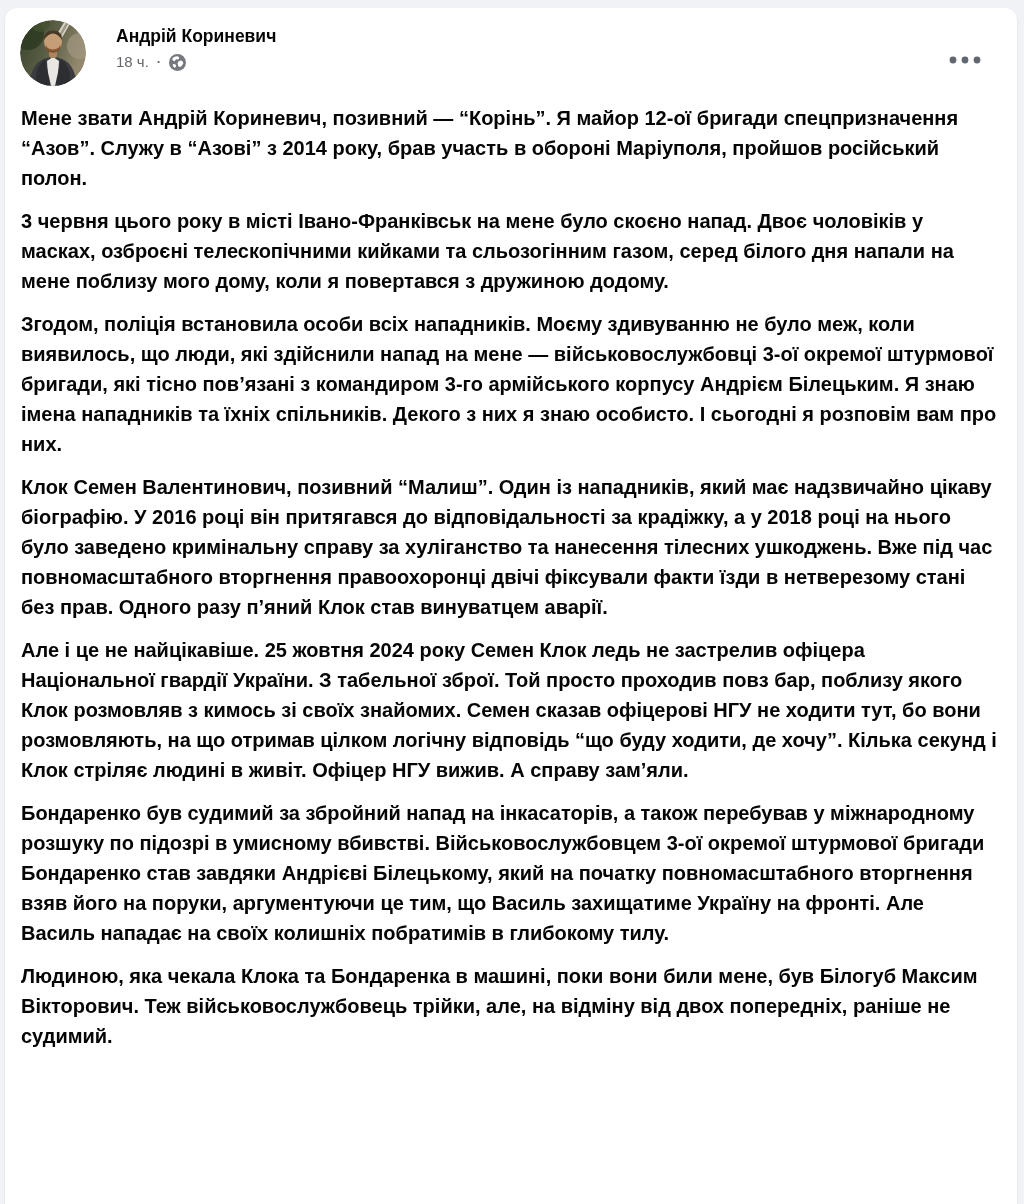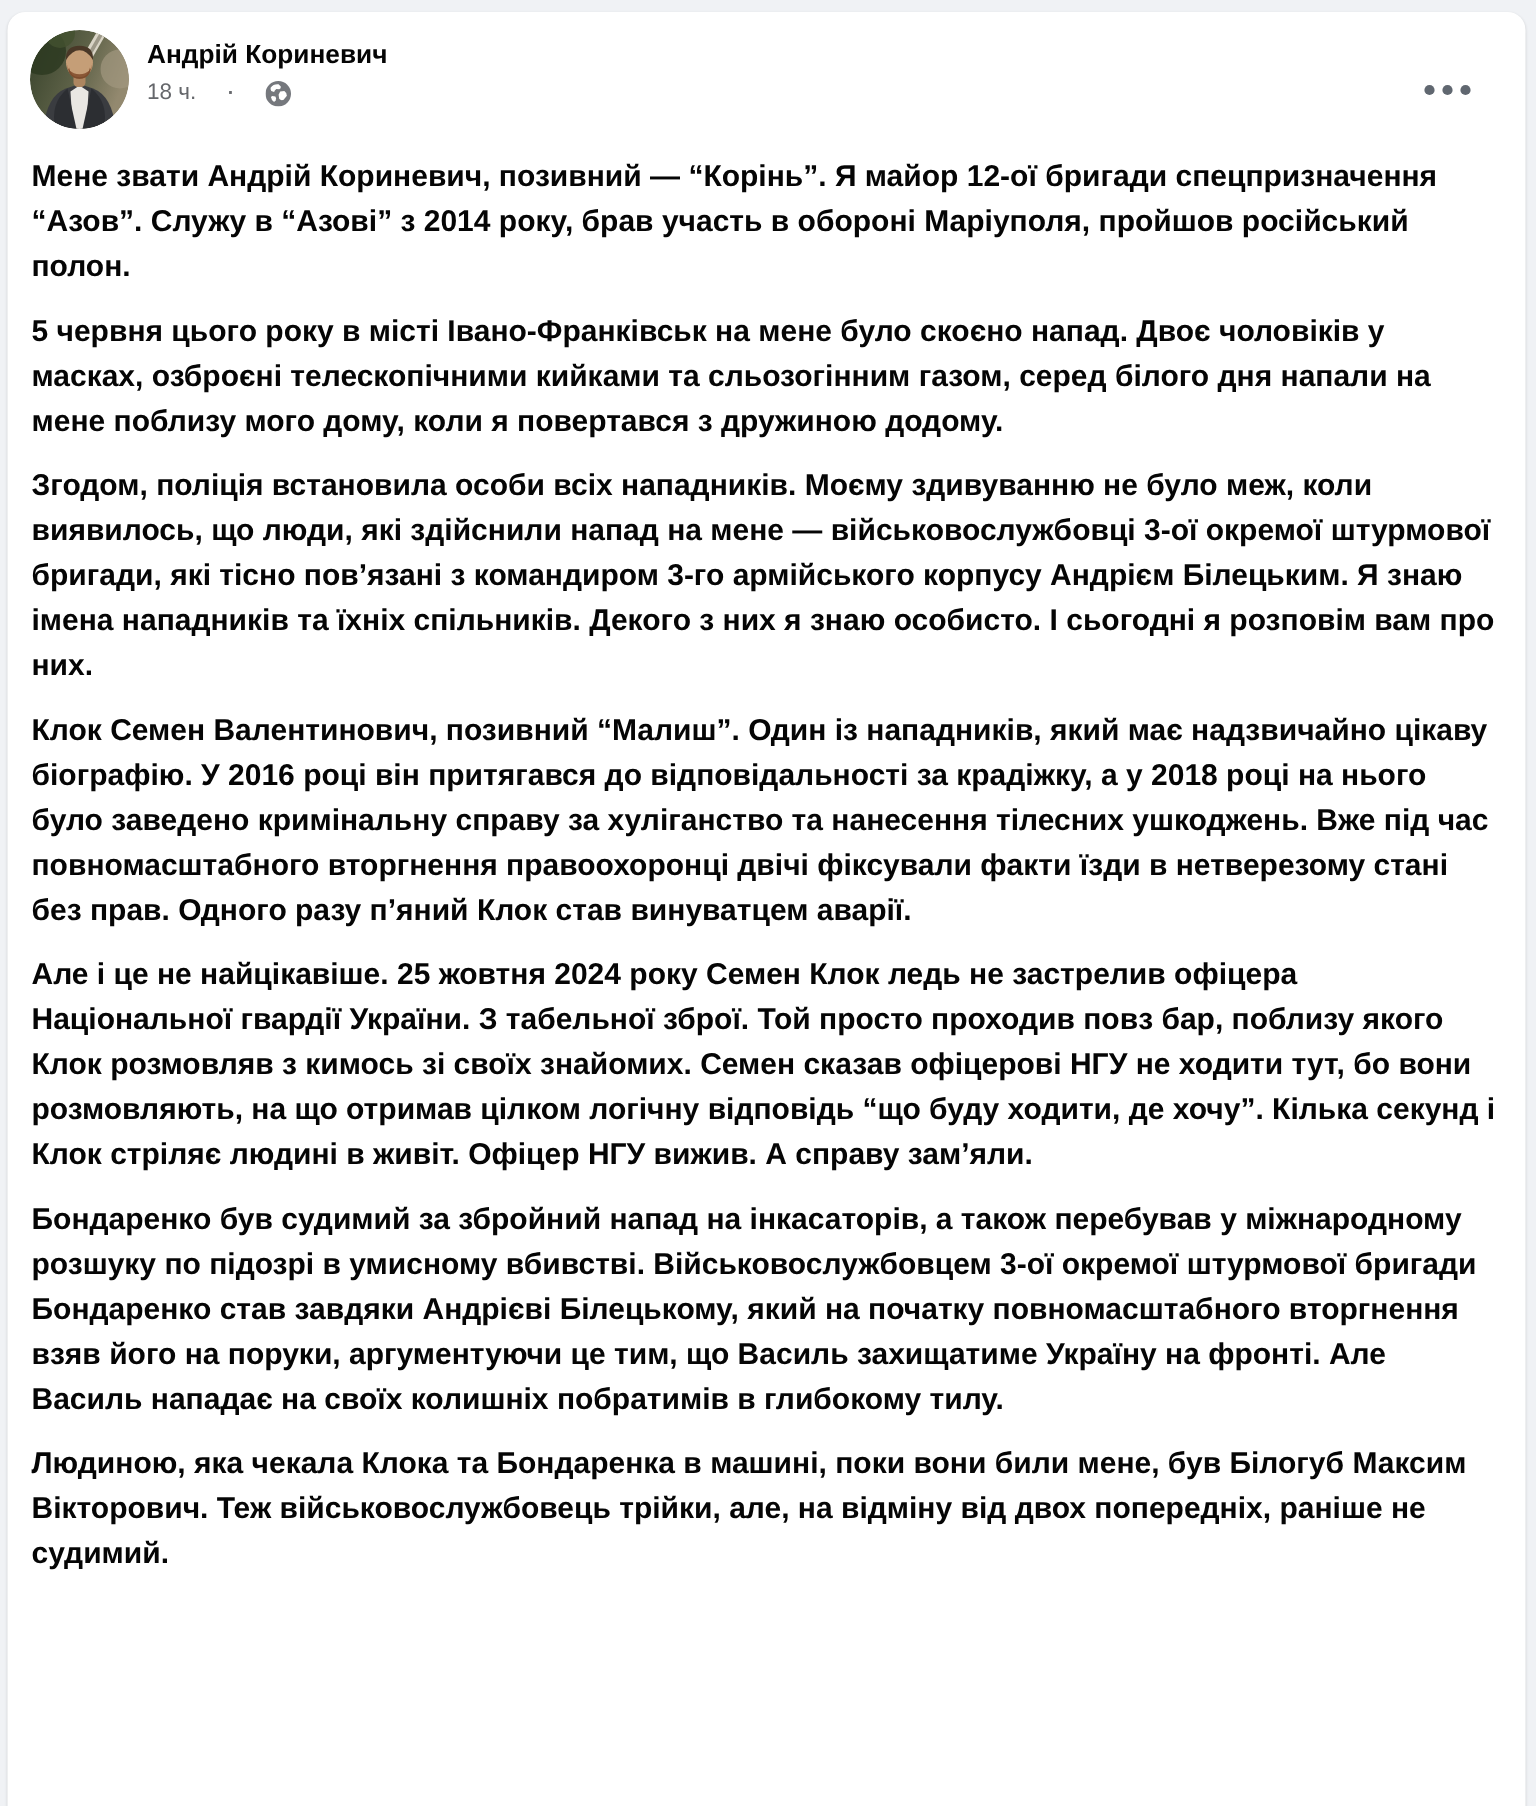--- a/index.html
+++ b/index.html
@@ -28,32 +28,32 @@
     position: relative;
   }
   .avatar {
     width: 66px; height: 66px;
     border-radius: 50%;
     overflow: hidden;
     flex: 0 0 66px;
     cursor: pointer;
   }
   .avatar svg { display: block; width: 66px; height: 66px; }
-  .hmeta { margin-left: 12px; padding-top: 5px; }
+  .hmeta { margin-left: 30px; padding-top: 5px; }
   .author {
     font-size: 17.5px;
     font-weight: 700;
     color: #050505;
     line-height: 22px;
     cursor: pointer;
   }
   .meta-row {
     display: flex;
     align-items: center;
-    gap: 21px;
+    gap: 8px;
     margin-top: 5px;
     font-size: 15px;
     color: #65676b;
     line-height: 20px;
   }
   .meta-sep { font-weight: 700; font-size: 13px; }
   .globe svg { display: block; width: 17px; height: 17px; }
   .menu-btn {
     position: absolute;
     top: 36px;
@@ -138,21 +138,21 @@
         <svg width="34" height="10" viewBox="0 0 34 10">
           <circle cx="5" cy="5" r="3.4" fill="#606770"></circle>
           <circle cx="17" cy="5" r="3.4" fill="#606770"></circle>
           <circle cx="29" cy="5" r="3.4" fill="#606770"></circle>
         </svg>
       </button>
     </header>
 
     <div class="post-body">
       <p>Мене звати Андрій Кориневич, позивний — “Корінь”. Я майор 12-ої бригади спецпризначення “Азов”. Служу в “Азові” з 2014 року, брав участь в обороні Маріуполя, пройшов російський полон.</p>
-      <p>5 червня цього року в місті Івано-Франківськ на мене було скоєно напад. Двоє чоловіків у масках, озброєні телескопічними кийками та сльозогінним газом, серед білого дня напали на мене поблизу мого дому, коли я повертався з дружиною додому.</p>
+      <p>3 червня цього року в місті Івано-Франківськ на мене було скоєно напад. Двоє чоловіків у масках, озброєні телескопічними кийками та сльозогінним газом, серед білого дня напали на мене поблизу мого дому, коли я повертався з дружиною додому.</p>
       <p>Згодом, поліція встановила особи всіх нападників. Моєму здивуванню не було меж, коли виявилось, що люди, які здійснили напад на мене — військовослужбовці 3-ої окремої штурмової бригади, які тісно пов’язані з командиром 3-го армійського корпусу Андрієм Білецьким. Я знаю імена нападників та їхніх спільників. Декого з них я знаю особисто. І сьогодні я розповім вам про них.</p>
       <p>Клок Семен Валентинович, позивний “Малиш”. Один із нападників, який має надзвичайно цікаву біографію. У 2016 році він притягався до відповідальності за крадіжку, а у 2018 році на нього було заведено кримінальну справу за хуліганство та нанесення тілесних ушкоджень. Вже під час повномасштабного вторгнення правоохоронці двічі фіксували факти їзди в нетверезому стані без прав. Одного разу п’яний Клок став винуватцем аварії.</p>
       <p>Але і це не найцікавіше. 25 жовтня 2024 року Семен Клок ледь не застрелив офіцера Національної гвардії України. З табельної зброї. Той просто проходив повз бар, поблизу якого Клок розмовляв з кимось зі своїх знайомих. Семен сказав офіцерові НГУ не ходити тут, бо вони розмовляють, на що отримав цілком логічну відповідь “що буду ходити, де хочу”. Кілька секунд і Клок стріляє людині в живіт. Офіцер НГУ вижив. А справу зам’яли.</p>
       <p>Бондаренко був судимий за збройний напад на інкасаторів, а також перебував у міжнародному розшуку по підозрі в умисному вбивстві. Військовослужбовцем 3-ої окремої штурмової бригади Бондаренко став завдяки Андрієві Білецькому, який на початку повномасштабного вторгнення взяв його на поруки, аргументуючи це тим, що Василь захищатиме Україну на фронті. Але Василь нападає на своїх колишніх побратимів в глибокому тилу.</p>
       <p>Людиною, яка чекала Клока та Бондаренка в машині, поки вони били мене, був Білогуб Максим Вікторович. Теж військовослужбовець трійки, але, на відміну від двох попередніх, раніше не судимий.</p>
     </div>
 
   </article>
 </div>
 

